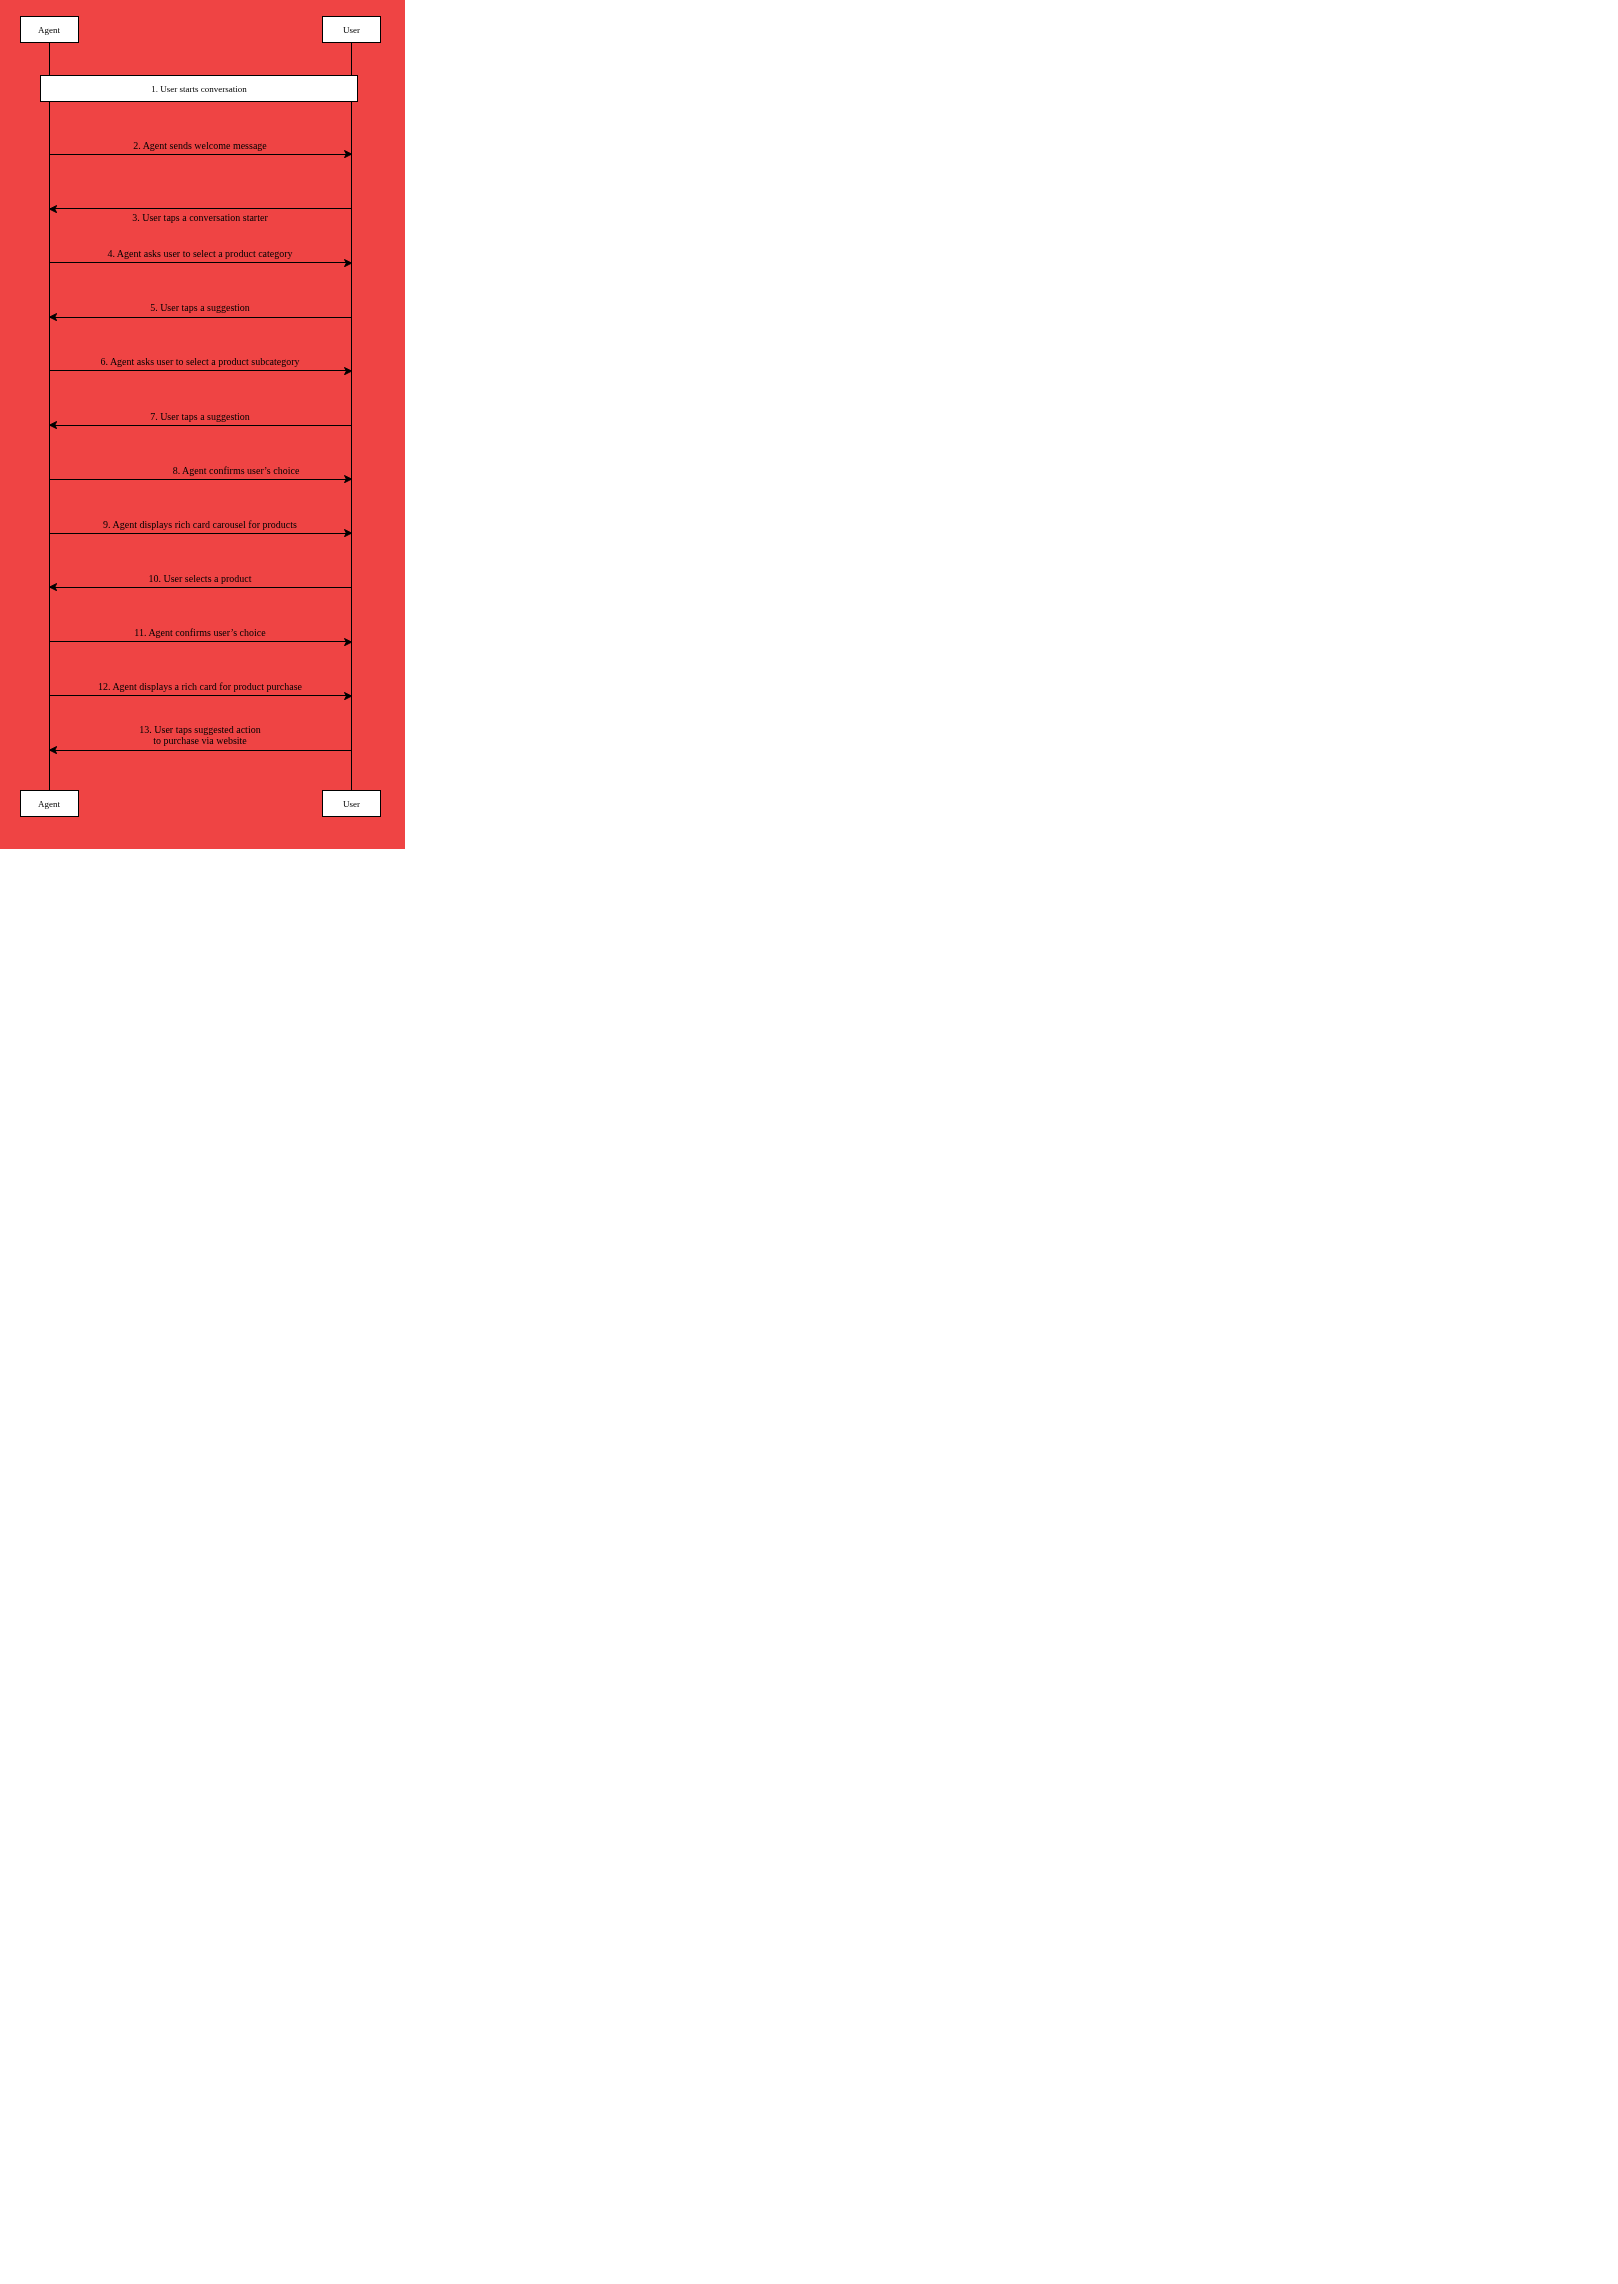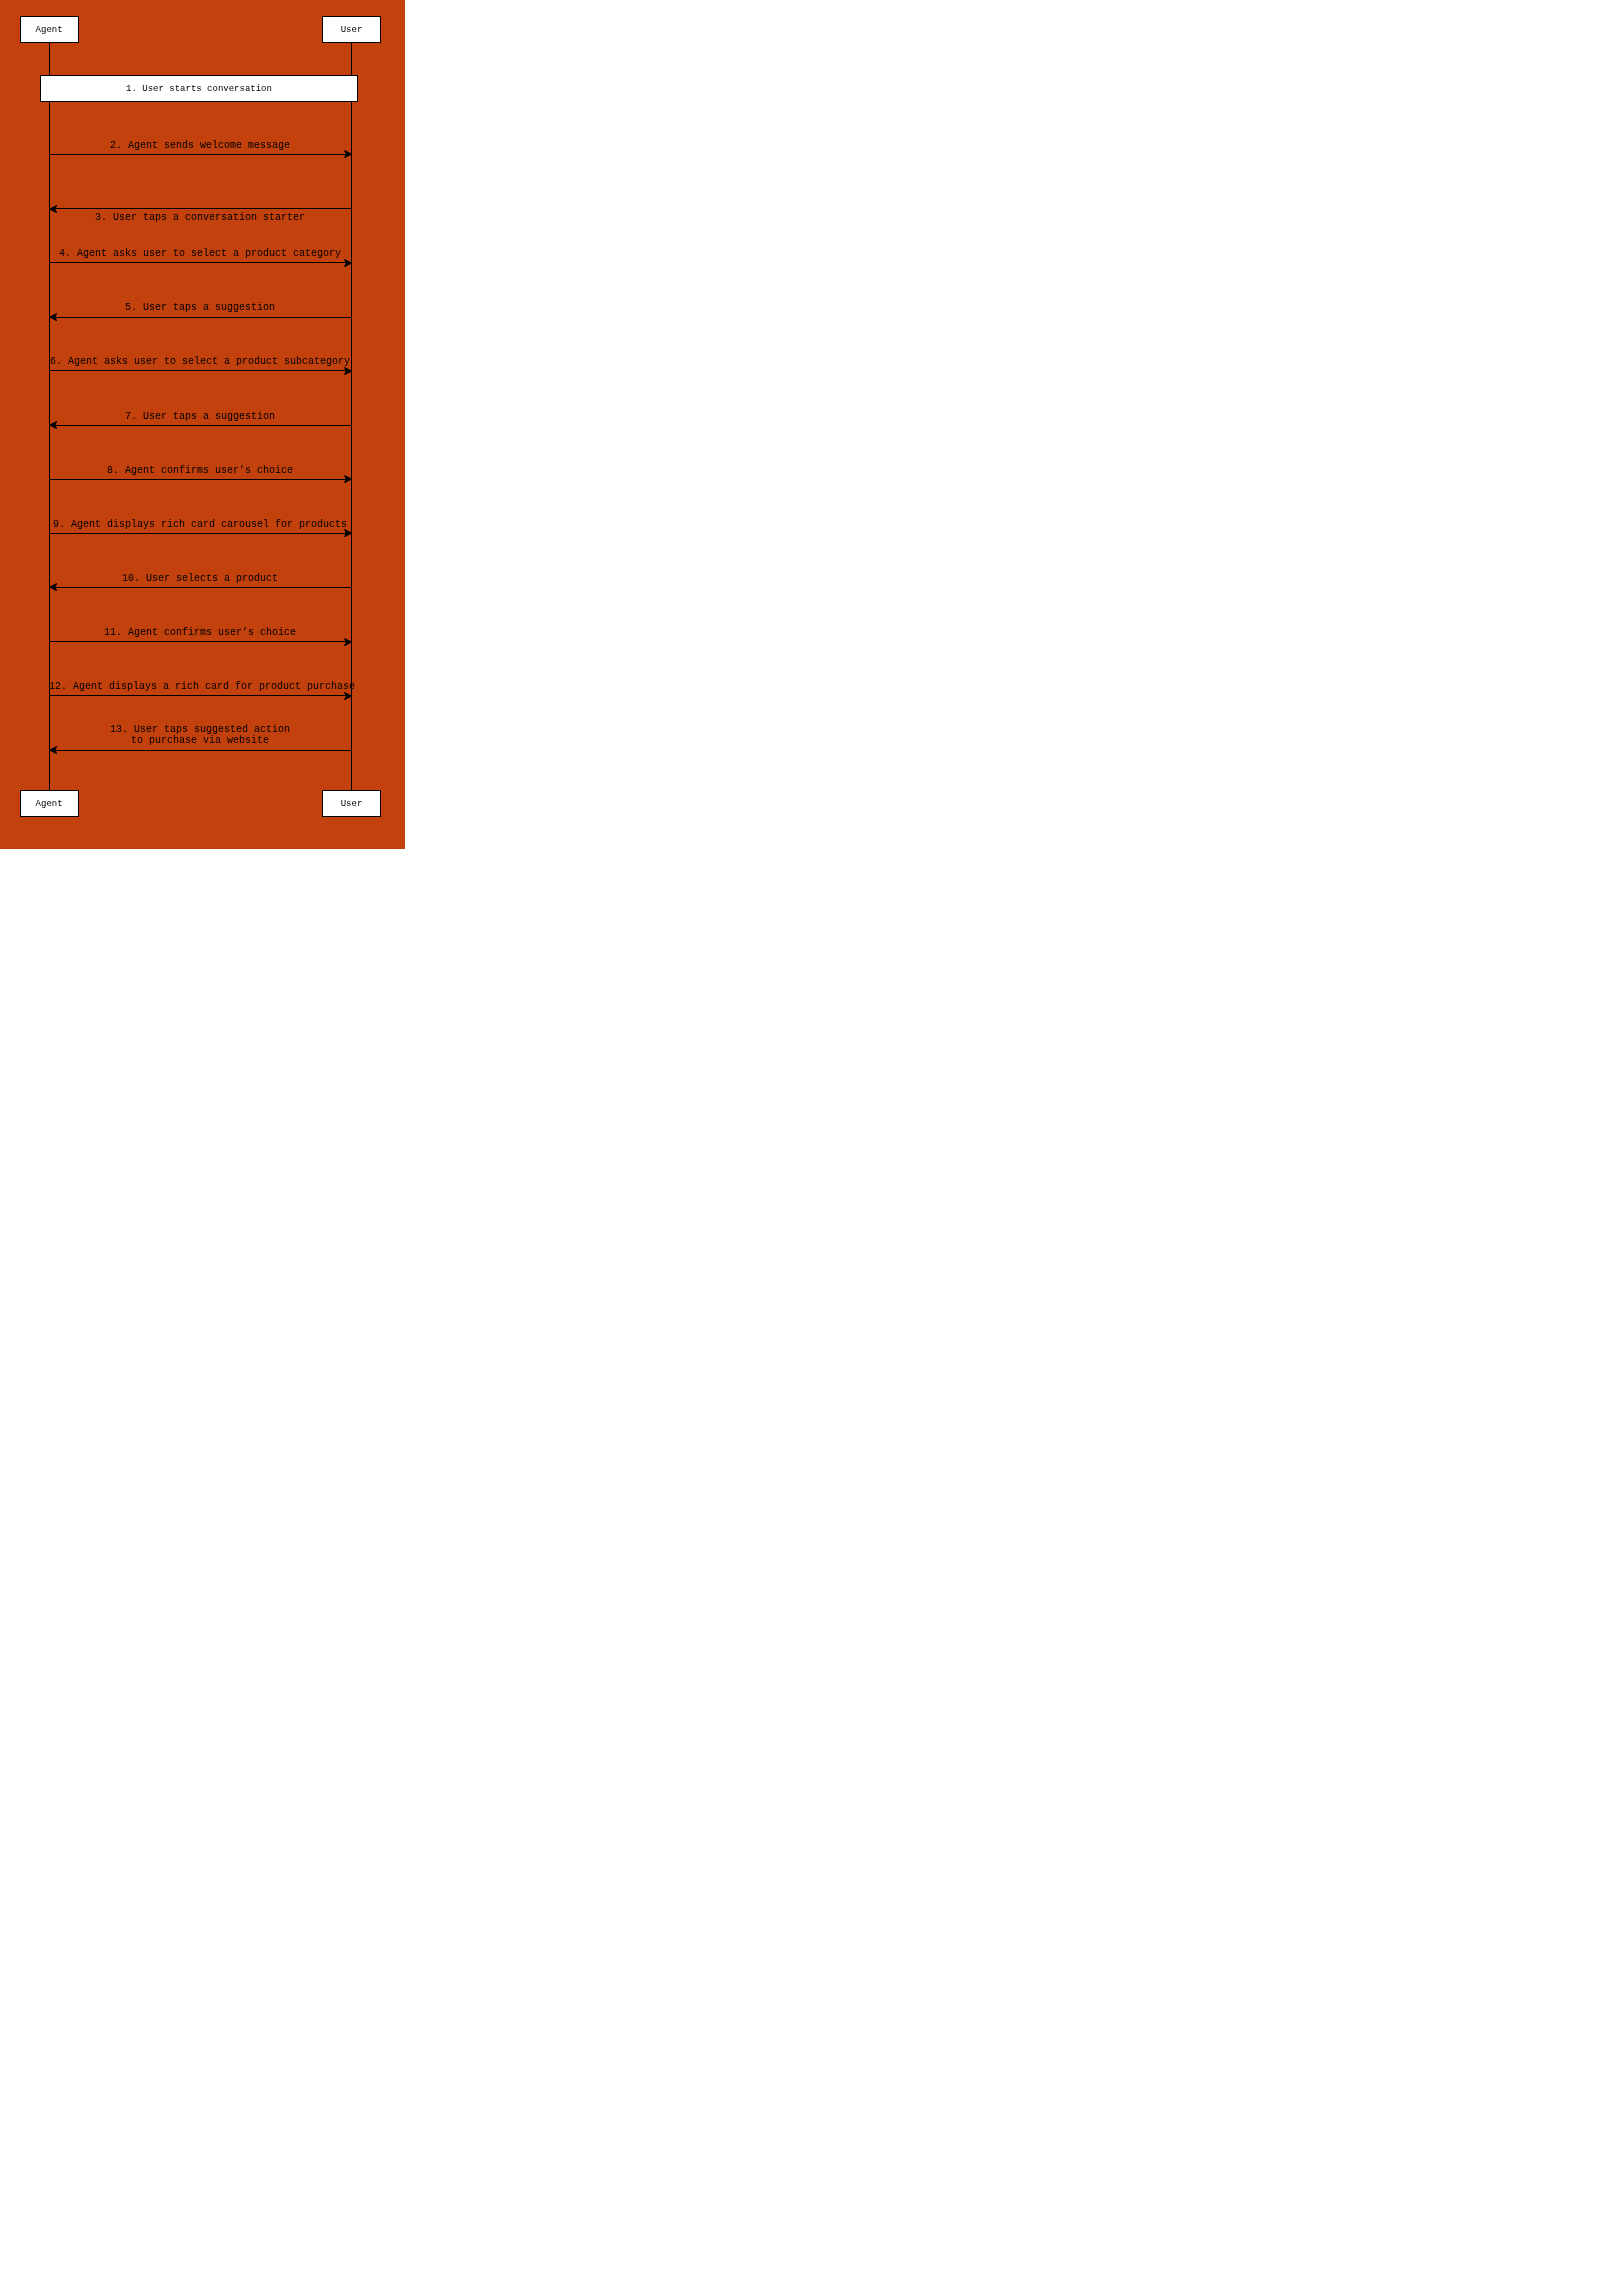--- a/index.html
+++ b/index.html
@@ -4,22 +4,22 @@
 <style>
   html, body {
     margin: 0;
     padding: 0;
     background: #ffffff;
   }
   .canvas {
     position: relative;
     width: 405px;
     height: 849px;
-    background: #c2410c;
-    font-family: Liberation Mono, monospace;
+    background: #ef4444;
+    font-family: Liberation Serif, serif;
     color: #000000;
     overflow: hidden;
   }
   
   .lifeline {
     position: absolute;
     top: 42px;
     width: 1.4px;
     height: 748px;
     background: #000000;
@@ -131,21 +131,21 @@
     <div class="msg-label" style="top: 356px;"><div>6. Agent asks user to select a product subcategory</div></div>
     <div class="msg-line" style="top: 370px;"></div>
     <div class="arrow-head" style="top: 367px; left: 344px;"><svg width="8.2" height="8.2" viewBox="0 0 18 18">
         <polygon points="17,9 1,1 5,9 1,17" fill="#000" stroke="#000" stroke-width="2" stroke-linejoin="round"></polygon>
       </svg></div>
     <div class="msg-label" style="top: 411px;"><div>7. User taps a suggestion</div></div>
     <div class="msg-line" style="top: 425px;"></div>
     <div class="arrow-head" style="top: 421px; left: 49px;"><svg width="8.2" height="8.2" viewBox="0 0 18 18">
         <polygon points="1,9 17,1 13,9 17,17" fill="#000" stroke="#000" stroke-width="2" stroke-linejoin="round"></polygon>
       </svg></div>
-    <div class="msg-label" style="top: 465px;"><div>8. Agent confirms user’s choice</div></div>
+    <div class="msg-label" style="top: 465px; padding-left: 36px;"><div>8. Agent confirms user’s choice</div></div>
     <div class="msg-line" style="top: 479px;"></div>
     <div class="arrow-head" style="top: 475px; left: 344px;"><svg width="8.2" height="8.2" viewBox="0 0 18 18">
         <polygon points="17,9 1,1 5,9 1,17" fill="#000" stroke="#000" stroke-width="2" stroke-linejoin="round"></polygon>
       </svg></div>
     <div class="msg-label" style="top: 519px;"><div>9. Agent displays rich card carousel for products</div></div>
     <div class="msg-line" style="top: 533px;"></div>
     <div class="arrow-head" style="top: 529px; left: 344px;"><svg width="8.2" height="8.2" viewBox="0 0 18 18">
         <polygon points="17,9 1,1 5,9 1,17" fill="#000" stroke="#000" stroke-width="2" stroke-linejoin="round"></polygon>
       </svg></div>
     <div class="msg-label" style="top: 573px;"><div>10. User selects a product</div></div>

